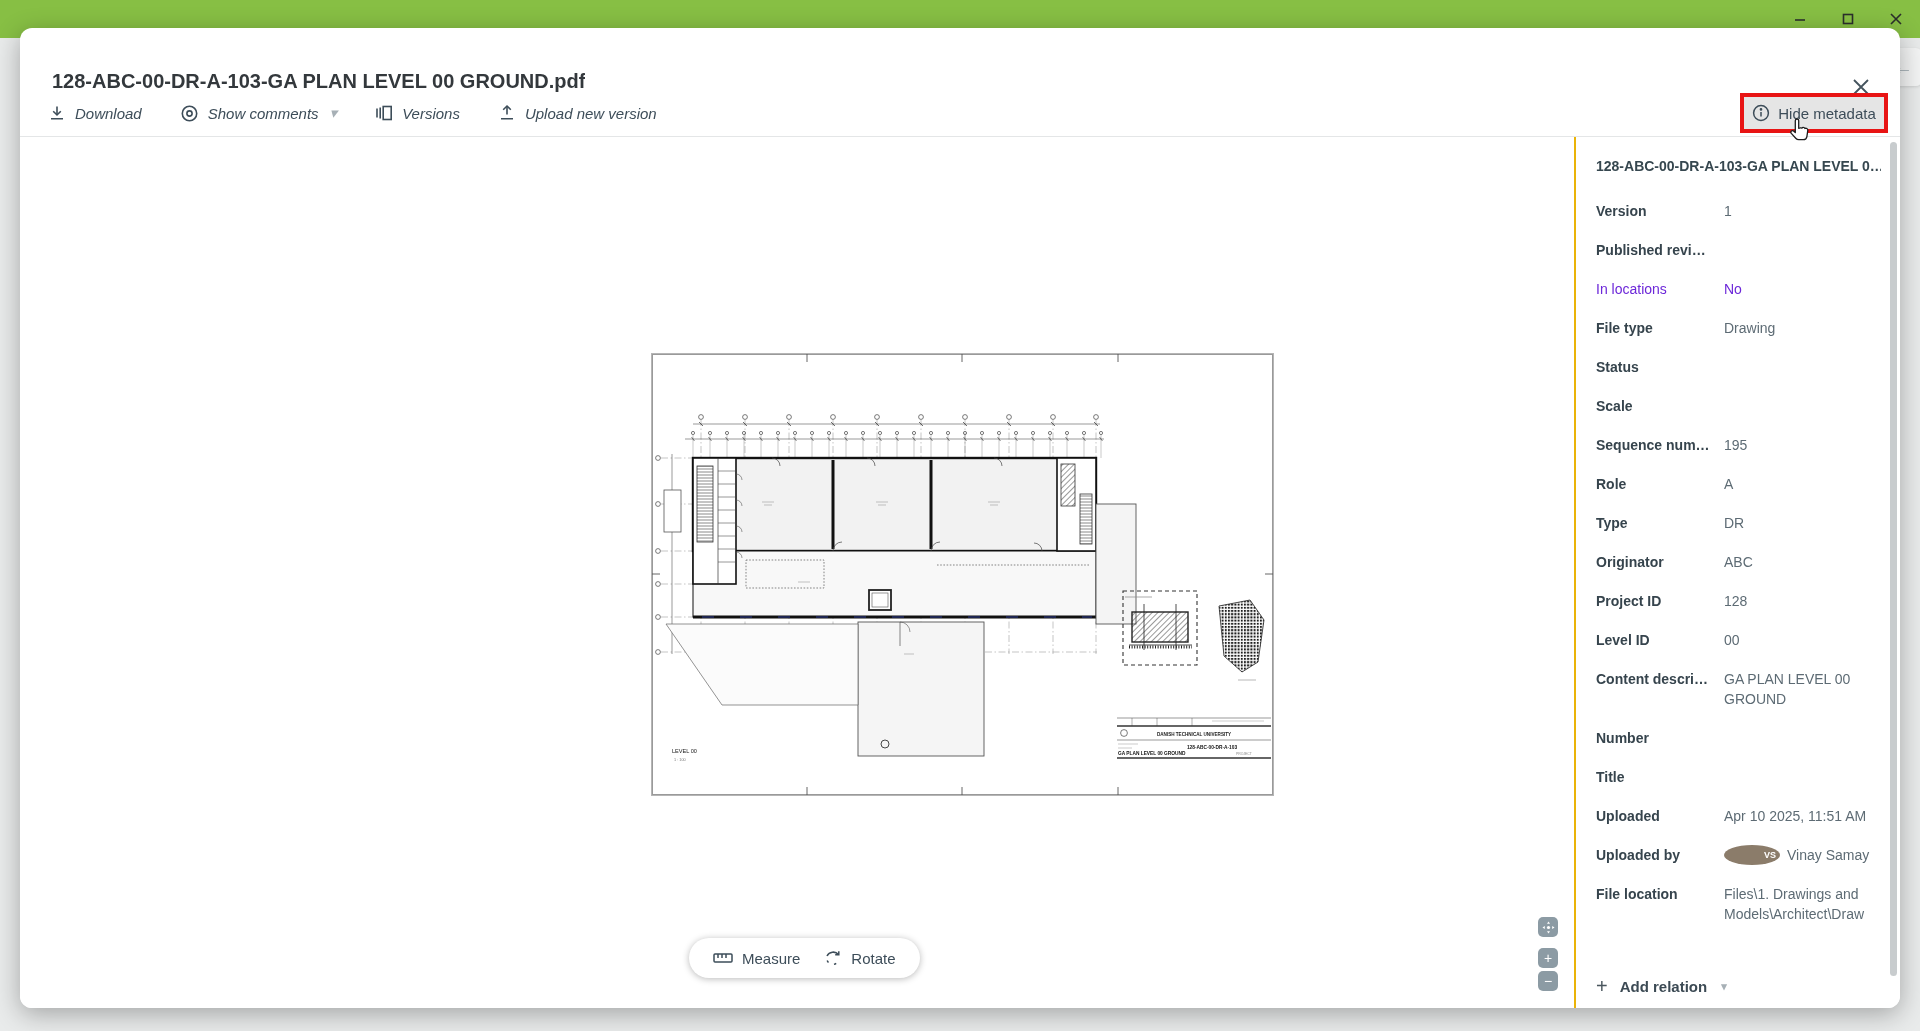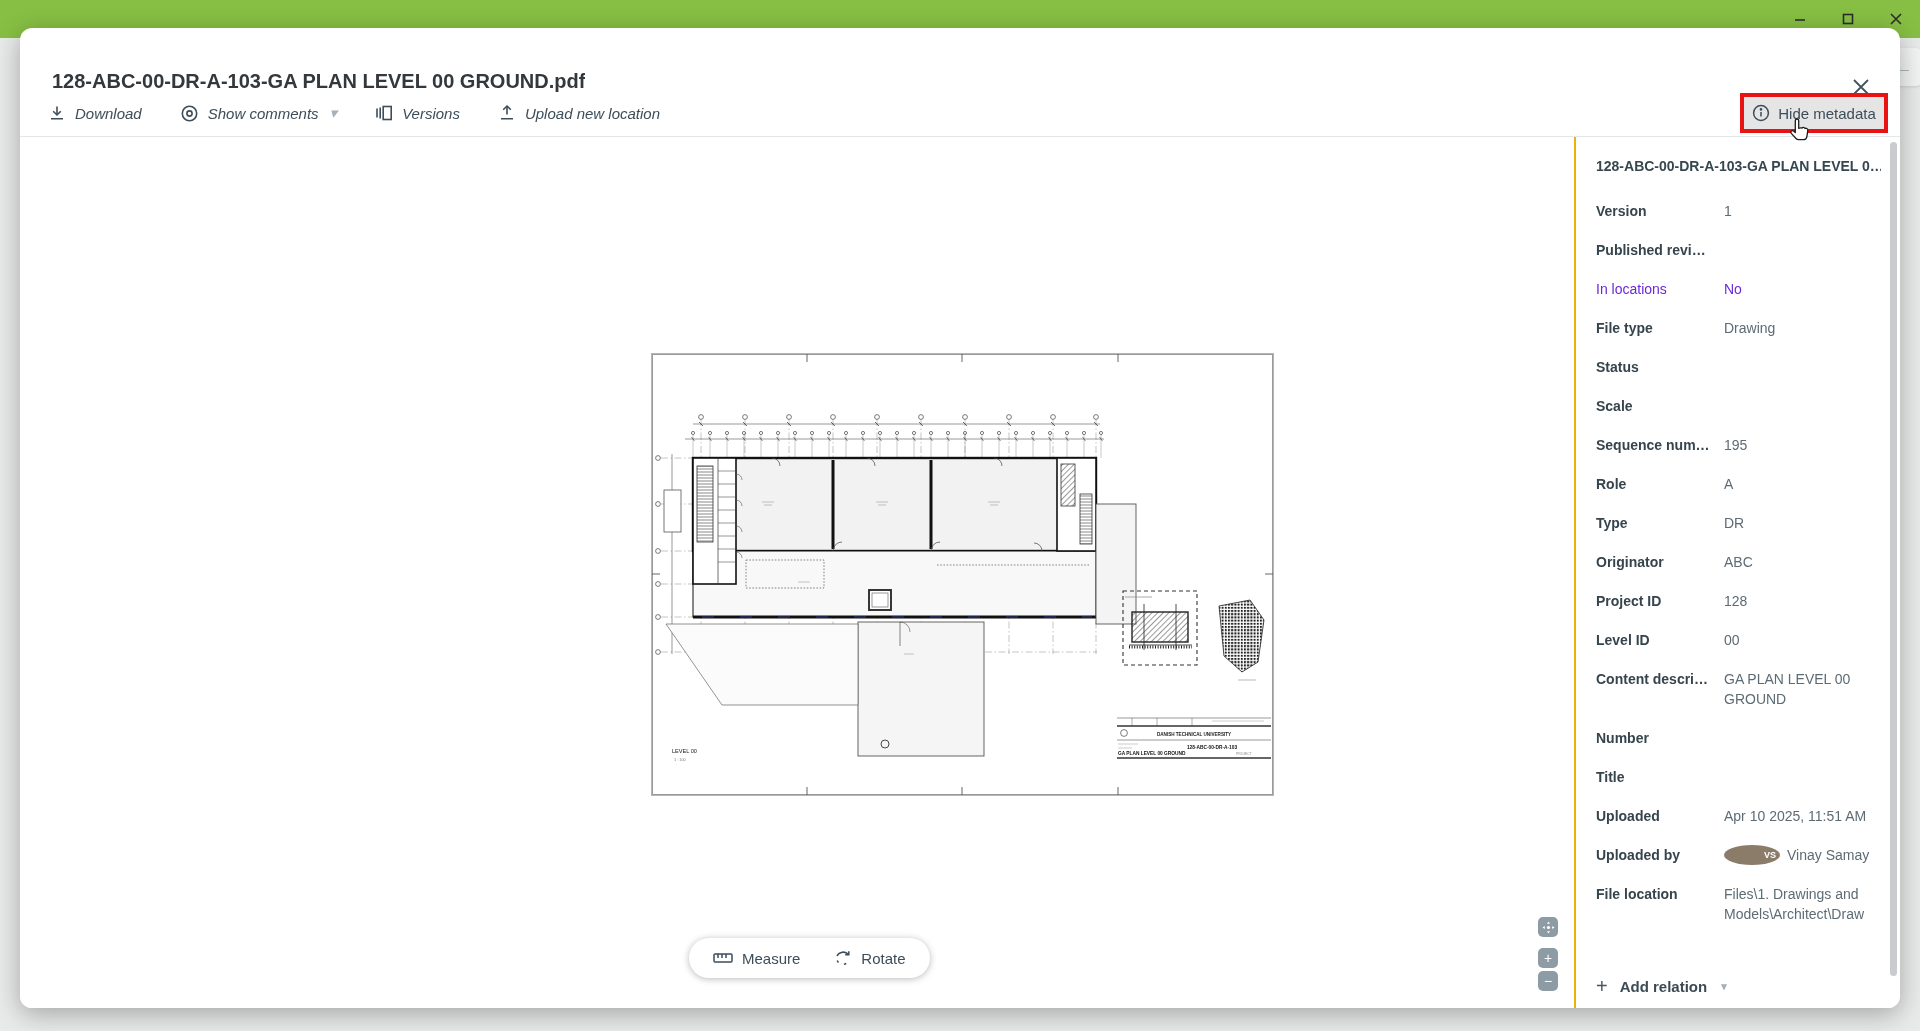--- a/index.html
+++ b/index.html
@@ -39,21 +39,21 @@
   .hide-meta{display:flex;align-items:center;gap:8px;color:#3d4d59;font-size:15px;cursor:pointer;}
   .cursor-hand{position:absolute;left:1768px;top:88px;z-index:5;pointer-events:none;}
   
   .content{position:absolute;left:0;top:109px;width:1880px;height:871px;}
   .viewer{position:absolute;left:0;top:0;width:1553px;height:871px;background:#ffffff;overflow:hidden;}
   .sheet-wrap{position:absolute;left:631px;top:216px;width:621px;height:441px;background:#fff;
     border:1px solid #b5b5b5;}
   .sheet{display:block;width:621px;height:441px;}
   
   .pill{position:absolute;left:669px;top:801px;height:40px;background:#fff;border-radius:20px;
-    box-shadow:0 1px 7px rgba(0,0,0,.28);display:flex;align-items:center;padding:0 24px;gap:34px;}
+    box-shadow:0 1px 7px rgba(0,0,0,.28);display:flex;align-items:center;padding:0 24px;gap:24px;}
   .pill-btn{display:flex;align-items:center;gap:9px;color:#3d4d59;font-size:15px;cursor:pointer;}
   .side-tools{position:absolute;left:1518px;top:780px;display:flex;flex-direction:column;align-items:center;}
   .side-btn{width:20px;height:20px;border-radius:5px;background:#8c9ba4;color:#fff;display:flex;
     align-items:center;justify-content:center;cursor:pointer;font-size:14px;line-height:1;}
   .side-btn.pan{margin-bottom:11px;}
   .side-btn.plus{margin-bottom:3px;}
   
   .meta{position:absolute;right:0;top:0;width:326px;height:871px;border-left:2px solid #eab308;
     background:#fff;box-sizing:border-box;padding:21px 0 0 20px;}
   .meta-scroll{position:absolute;right:3px;top:5px;width:7px;height:834px;border-radius:4px;
@@ -134,21 +134,21 @@
         <rect x="8.2" y="2.5" width="8" height="13"></rect>
       </svg>
       <span>Versions</span>
     </div>
     <div class="tb-btn">
       <svg width="18" height="18" viewBox="0 0 18 18" fill="none" stroke="#3d4d59" stroke-width="1.6">
         <path d="M9 10.5v-8"></path>
           <path d="M5.2 5.7L9 2l3.8 3.7"></path>
           <path d="M3 14.8h12"></path>
       </svg>
-      <span>Upload new location</span>
+      <span>Upload new version</span>
     </div>
   </div>
 
   <div class="hide-meta-wrap">
     <div class="hide-meta">
       <svg width="18" height="18" viewBox="0 0 18 18" fill="none" stroke="#3d4d59" stroke-width="1.5">
         <circle cx="9" cy="9" r="7.4"></circle>
           <line x1="9" y1="8" x2="9" y2="12.6"></line>
           <circle cx="9" cy="5.4" r="0.6" fill="#3d4d59"></circle>
       </svg>

